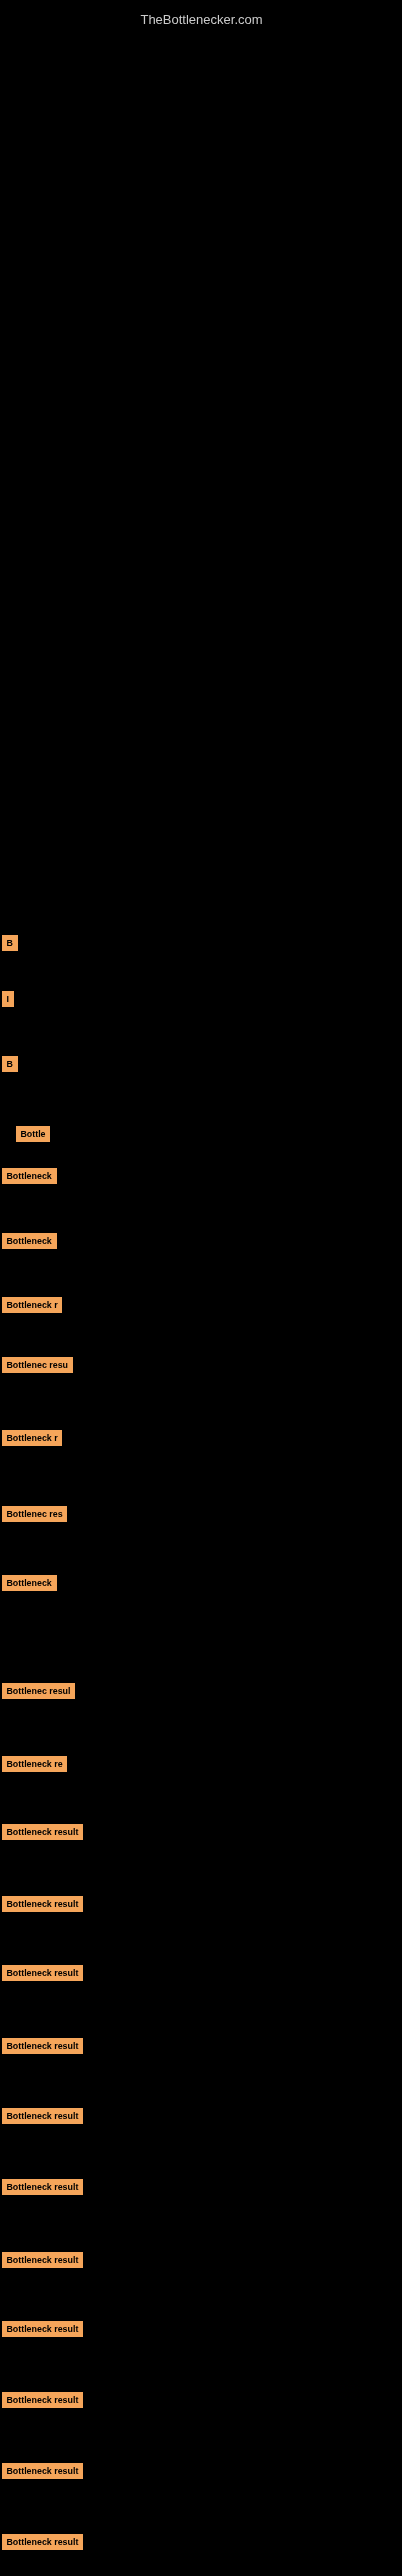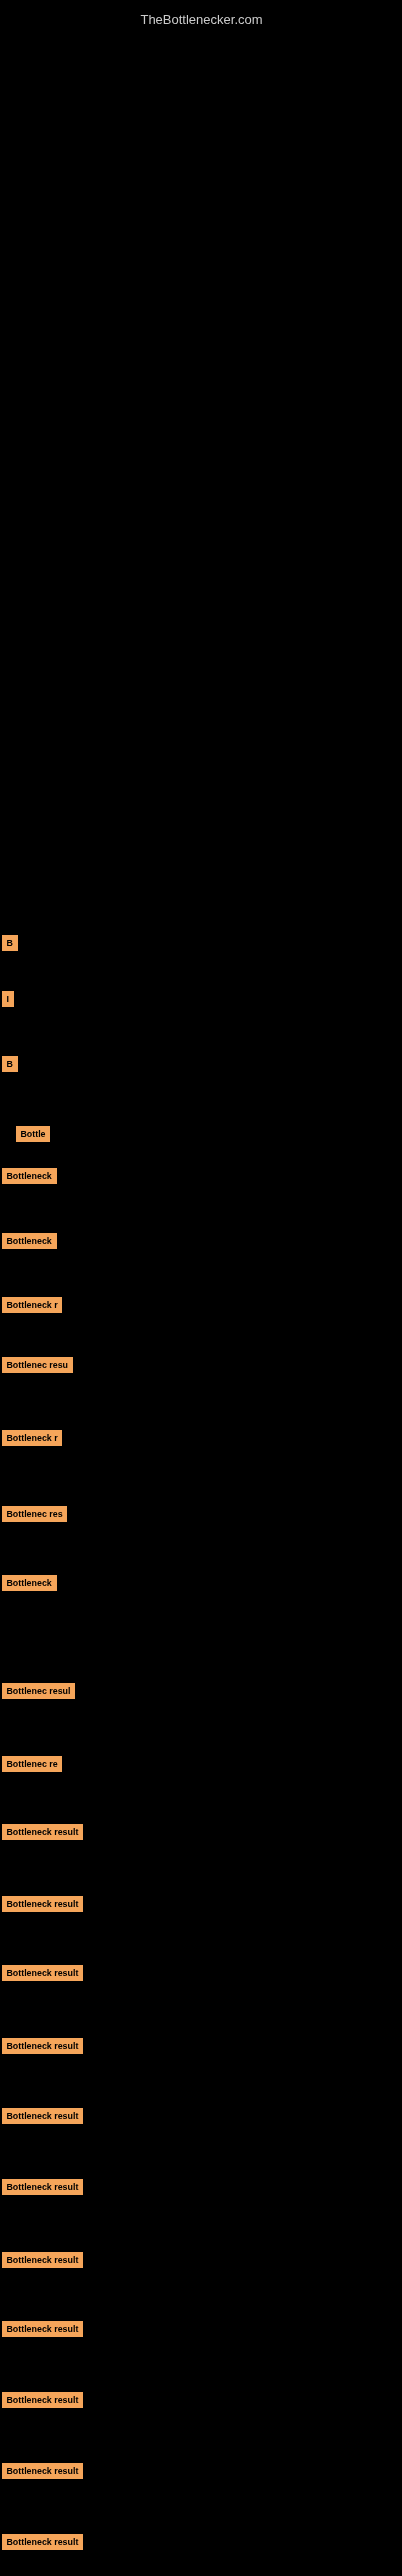--- a/index.html
+++ b/index.html
@@ -98,21 +98,21 @@
 <div class="section item-10">
   <span class="bottleneck-badge">Bottlenec res</span>
 </div>
 <div class="section item-11">
   <span class="bottleneck-badge">Bottleneck</span>
 </div>
 <div class="section item-12">
   <span class="bottleneck-badge">Bottlenec resul</span>
 </div>
 <div class="section item-13">
-  <span class="bottleneck-badge">Bottlenec re</span>
+  <span class="bottleneck-badge">Bottleneck re</span>
 </div>
 <div class="section item-14">
   <span class="bottleneck-badge">Bottleneck result</span>
 </div>
 <div class="section item-15">
   <span class="bottleneck-badge">Bottleneck result</span>
 </div>
 <div class="section item-16">
   <span class="bottleneck-badge">Bottleneck result</span>
 </div>

